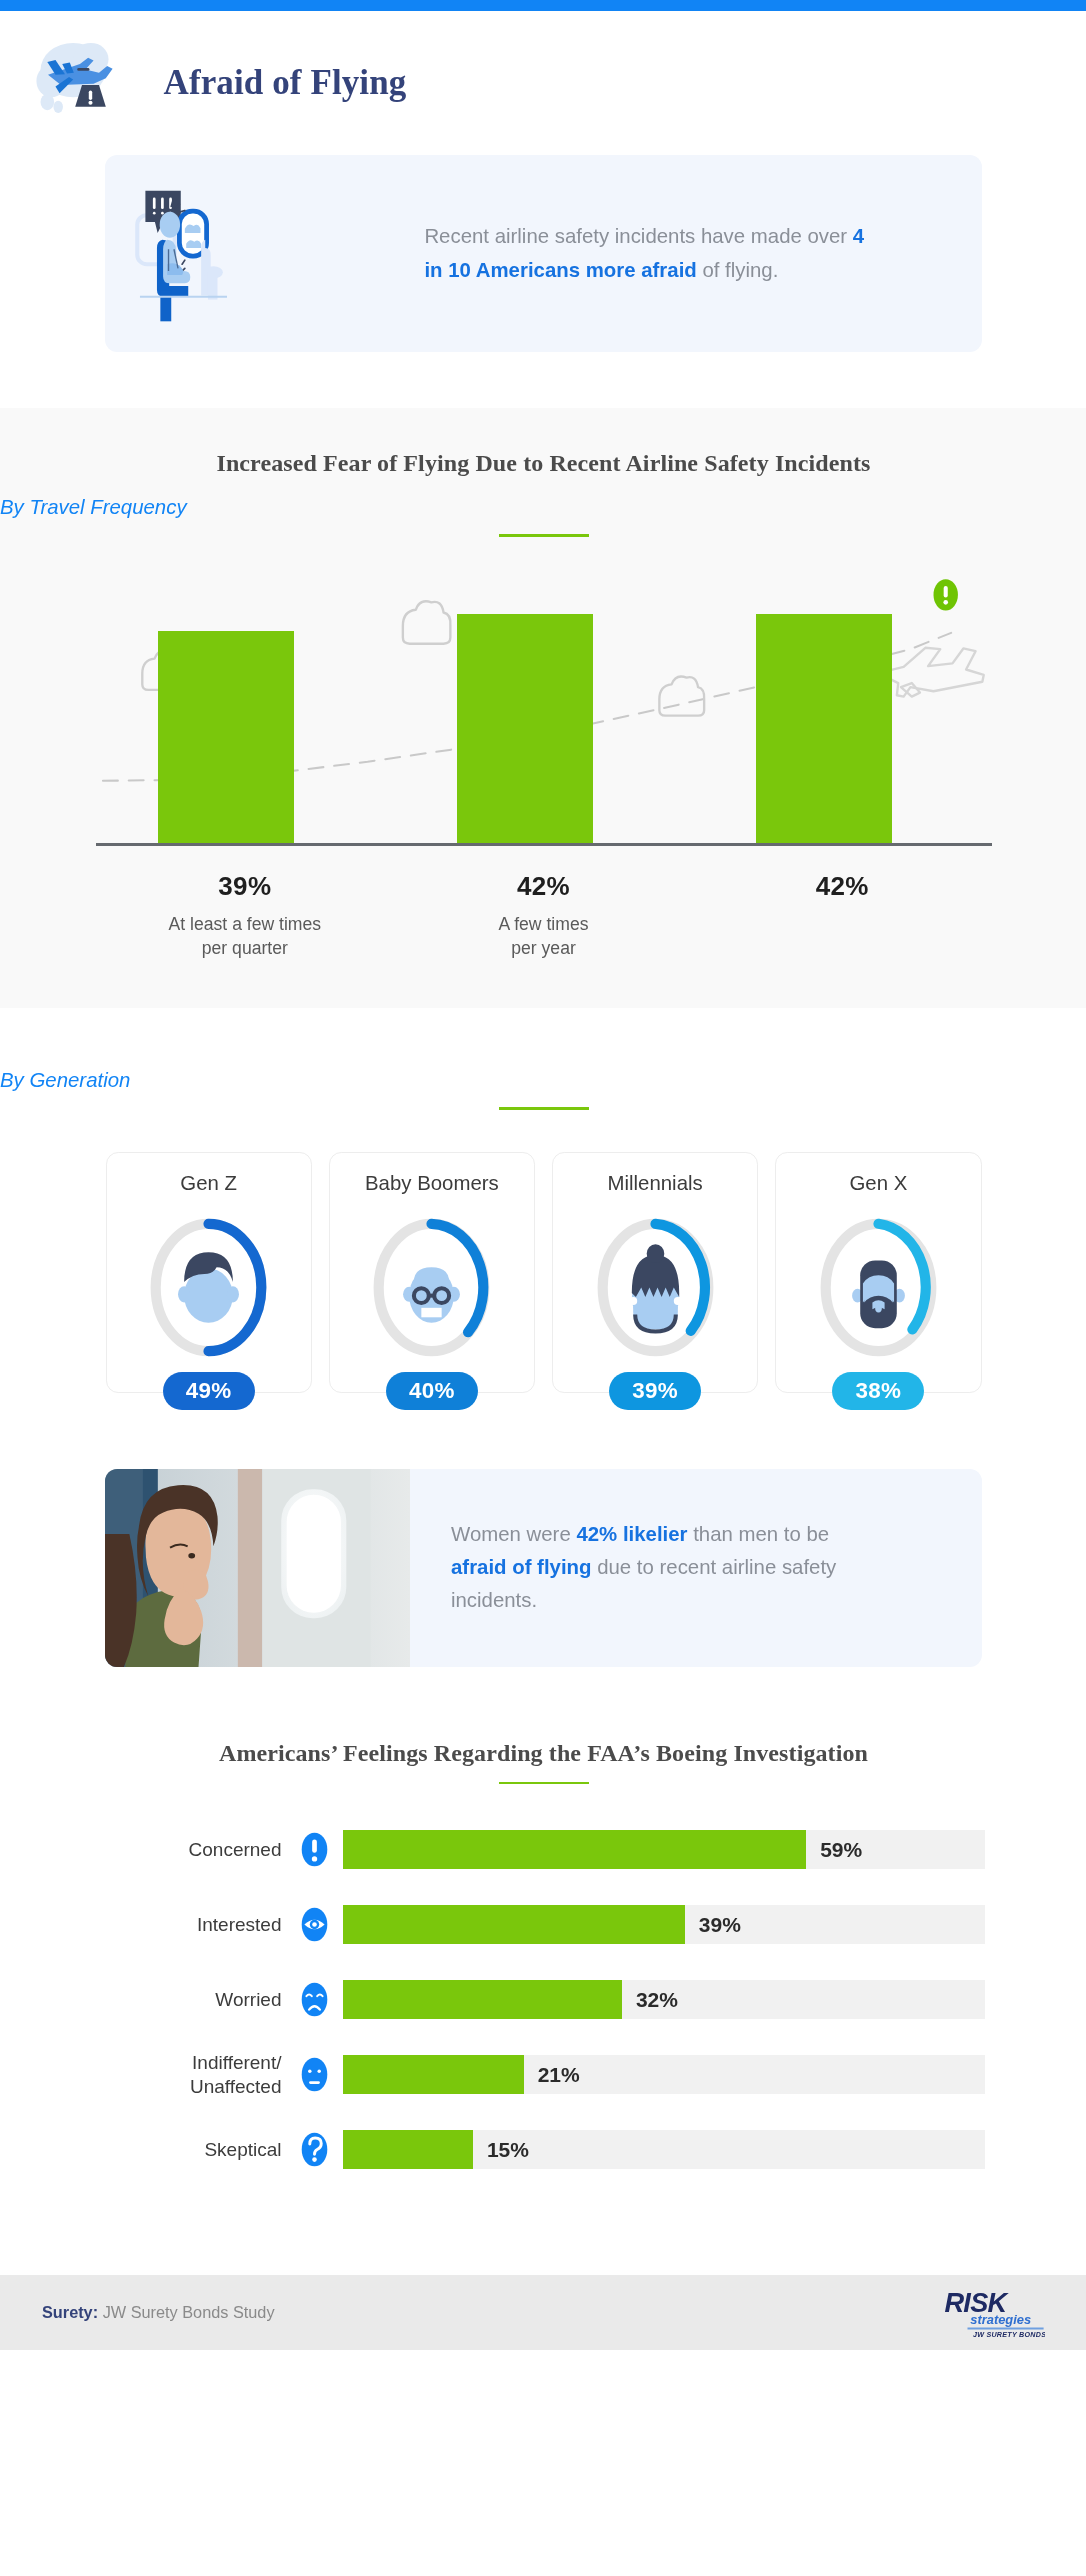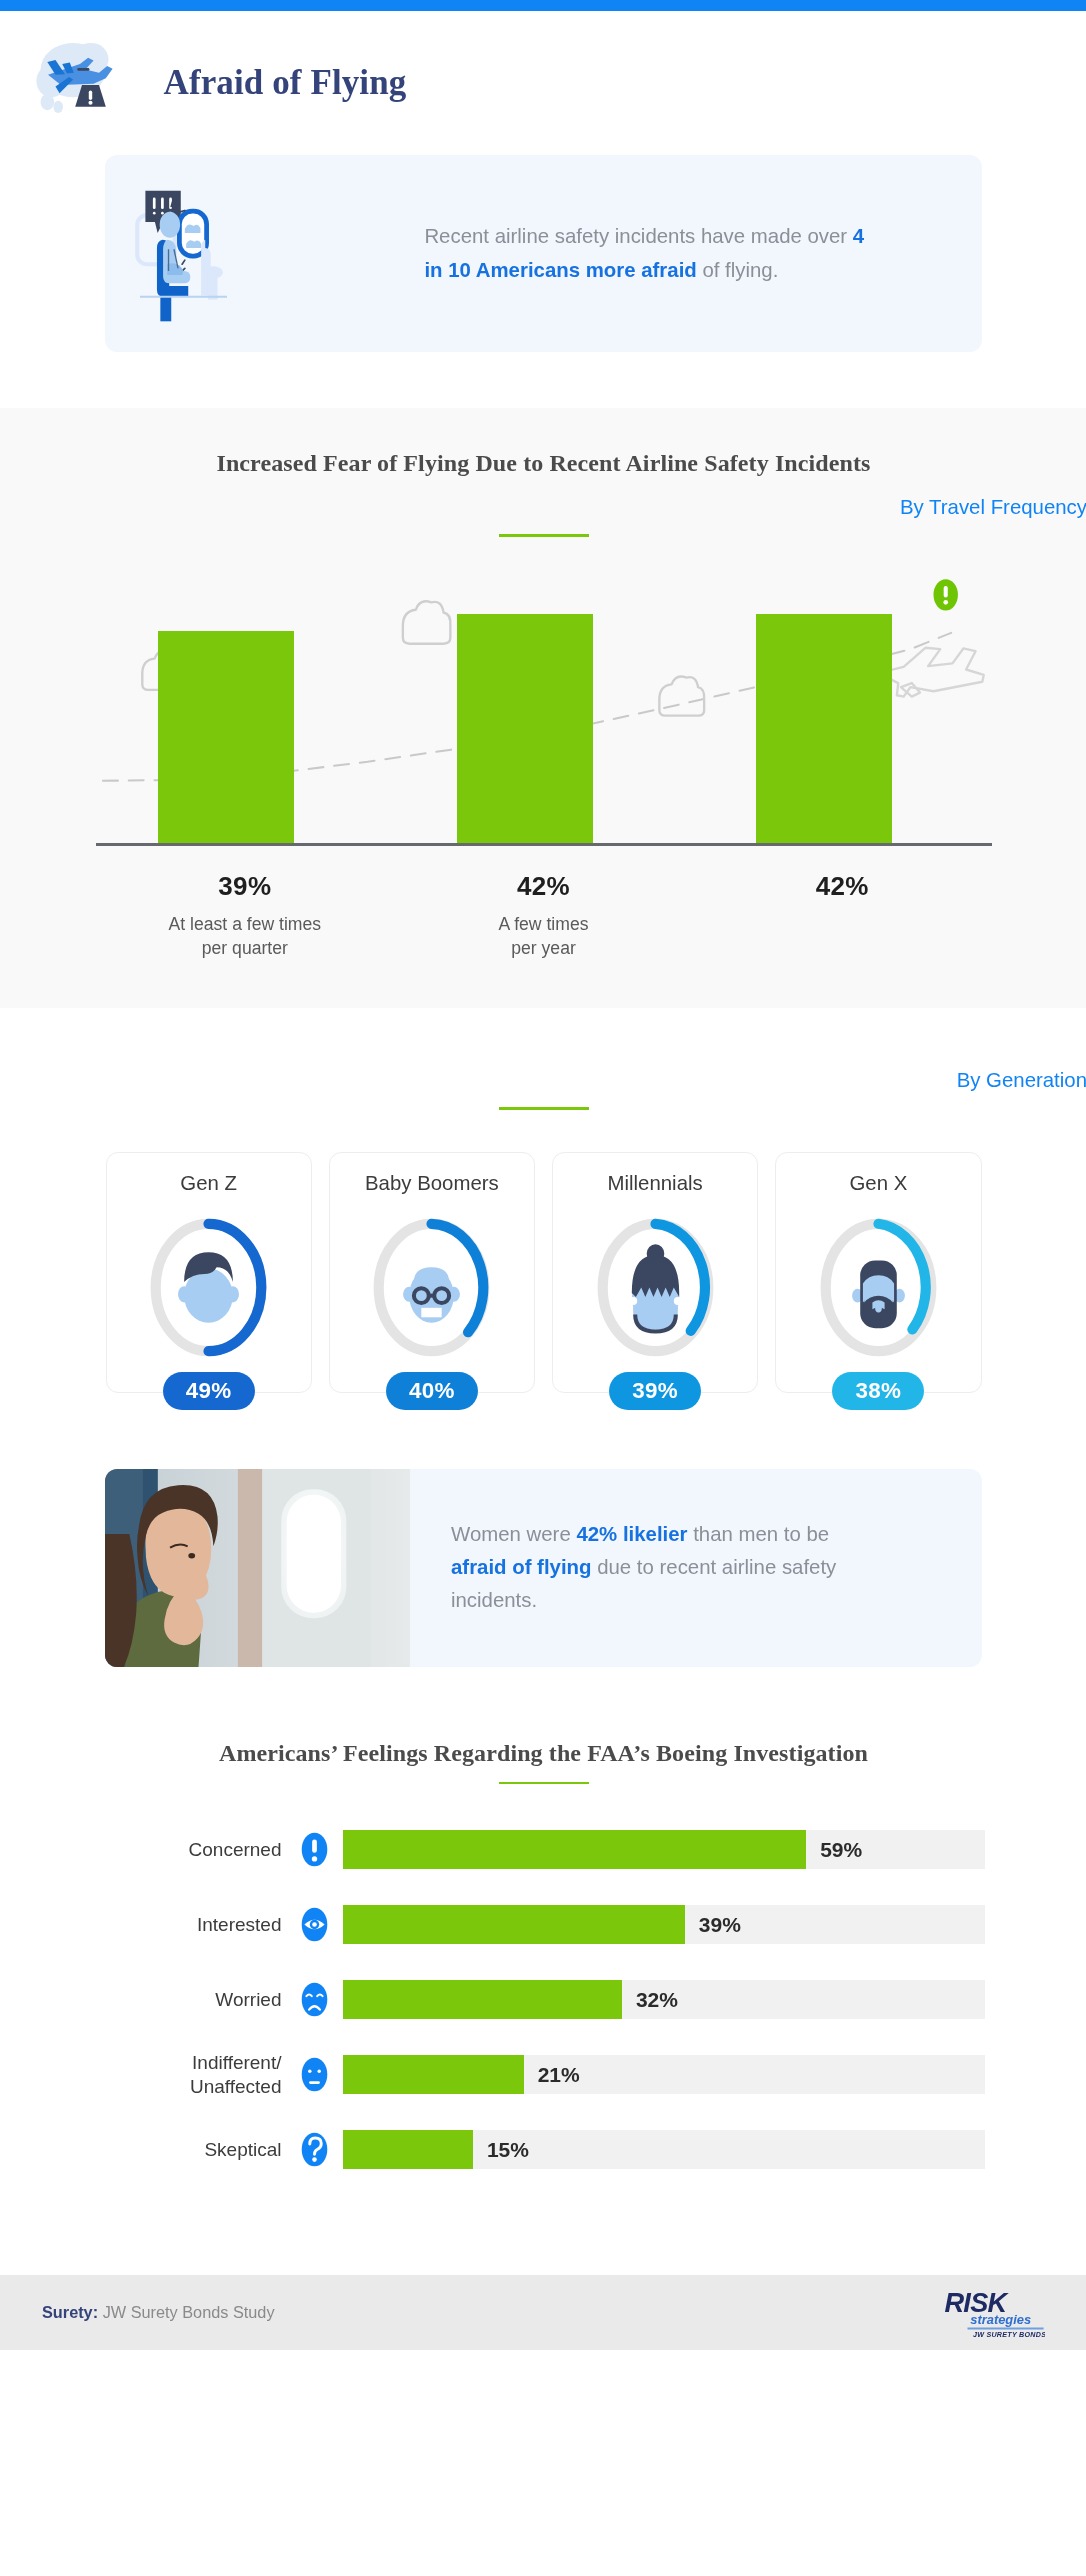--- a/index.html
+++ b/index.html
@@ -72,22 +72,23 @@
     font-family: "Liberation Serif", serif;
     font-weight: bold;
     font-size: 24px;
     color: #4b4b4b;
     text-align: center;
     letter-spacing: 0.1px;
   }
   .sub-title {
     font-size: 20.4px;
     color: #1184f5;
-    text-align: right;
+    text-align: left;
     margin-top: 19px;
+    font-style: italic;
   }
   .rule {
     width: 90px;
     height: 2.7px;
     background: #7ac70c;
     margin: 15px auto 0 auto;
   }
 
   
   .vchart {

